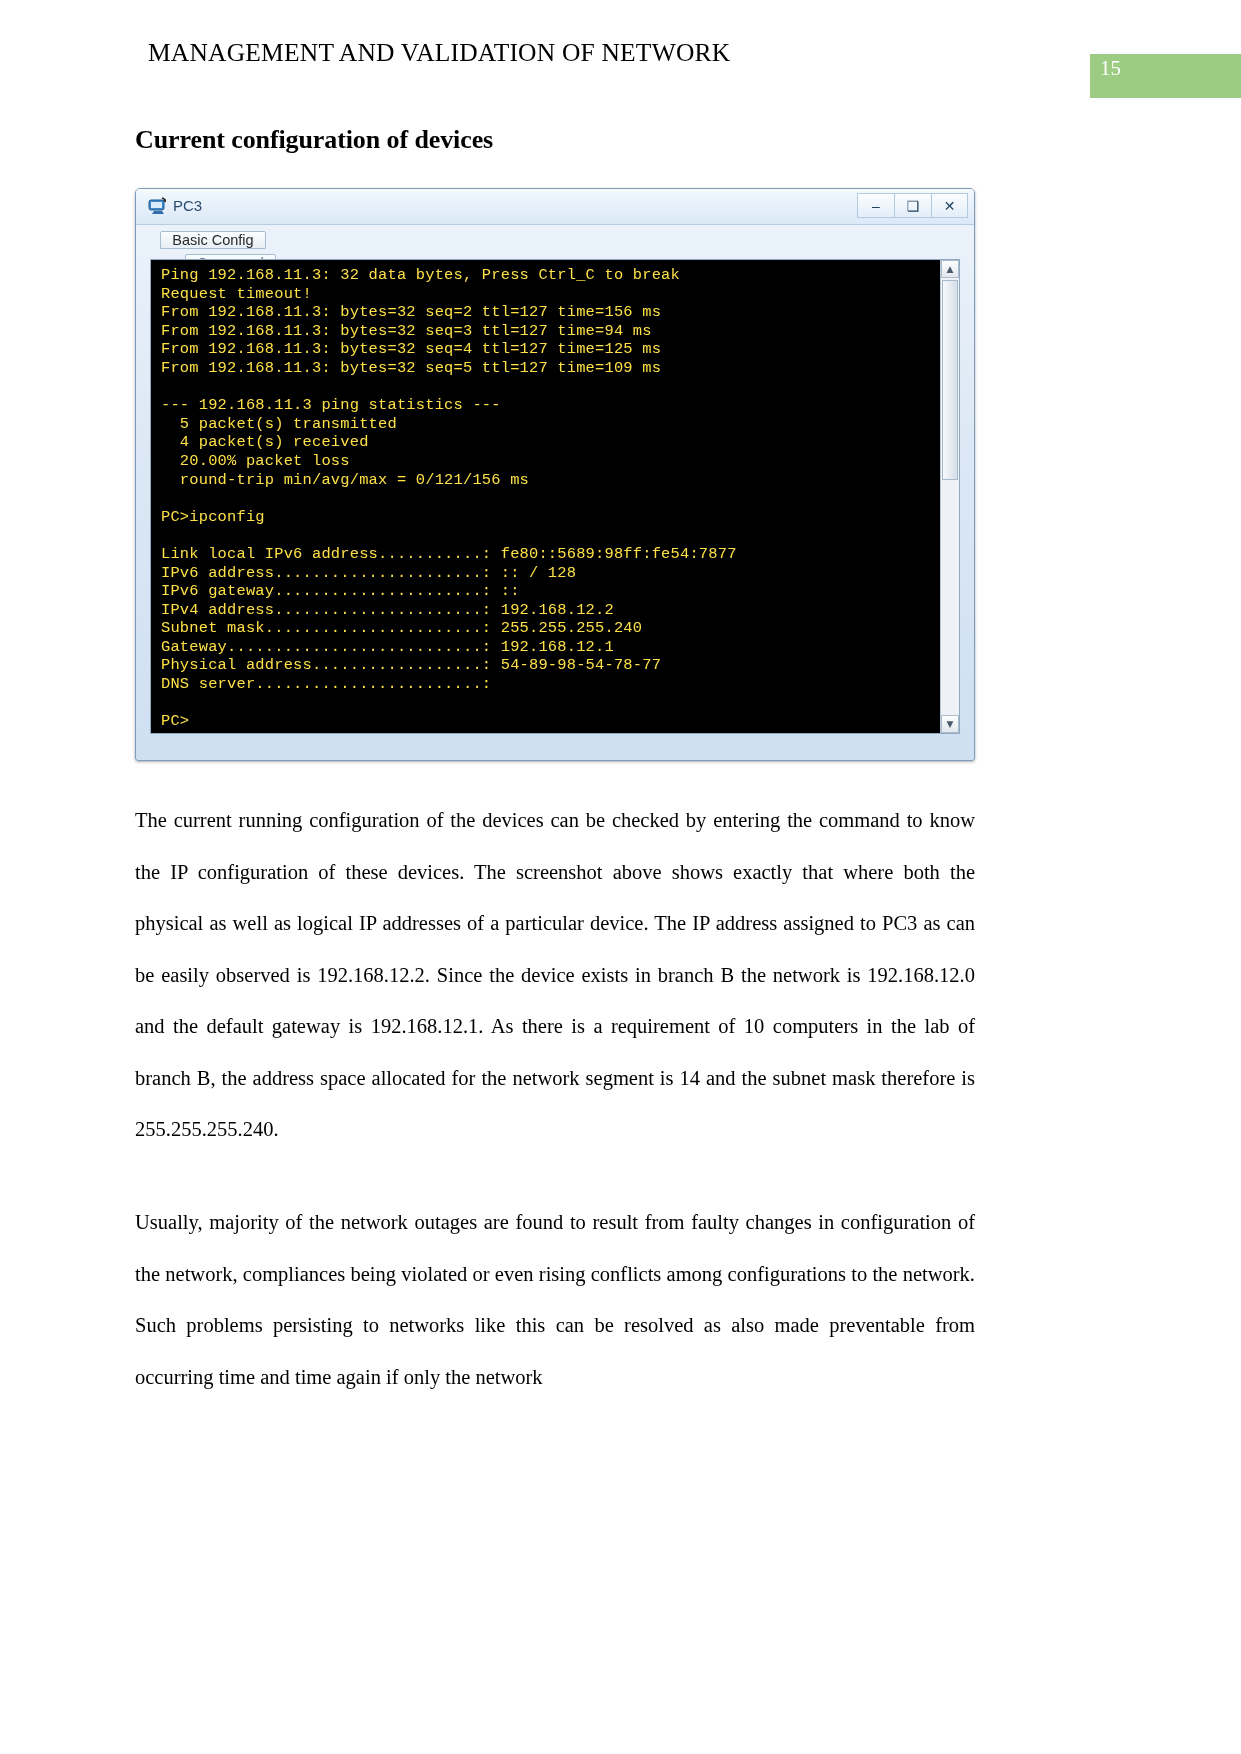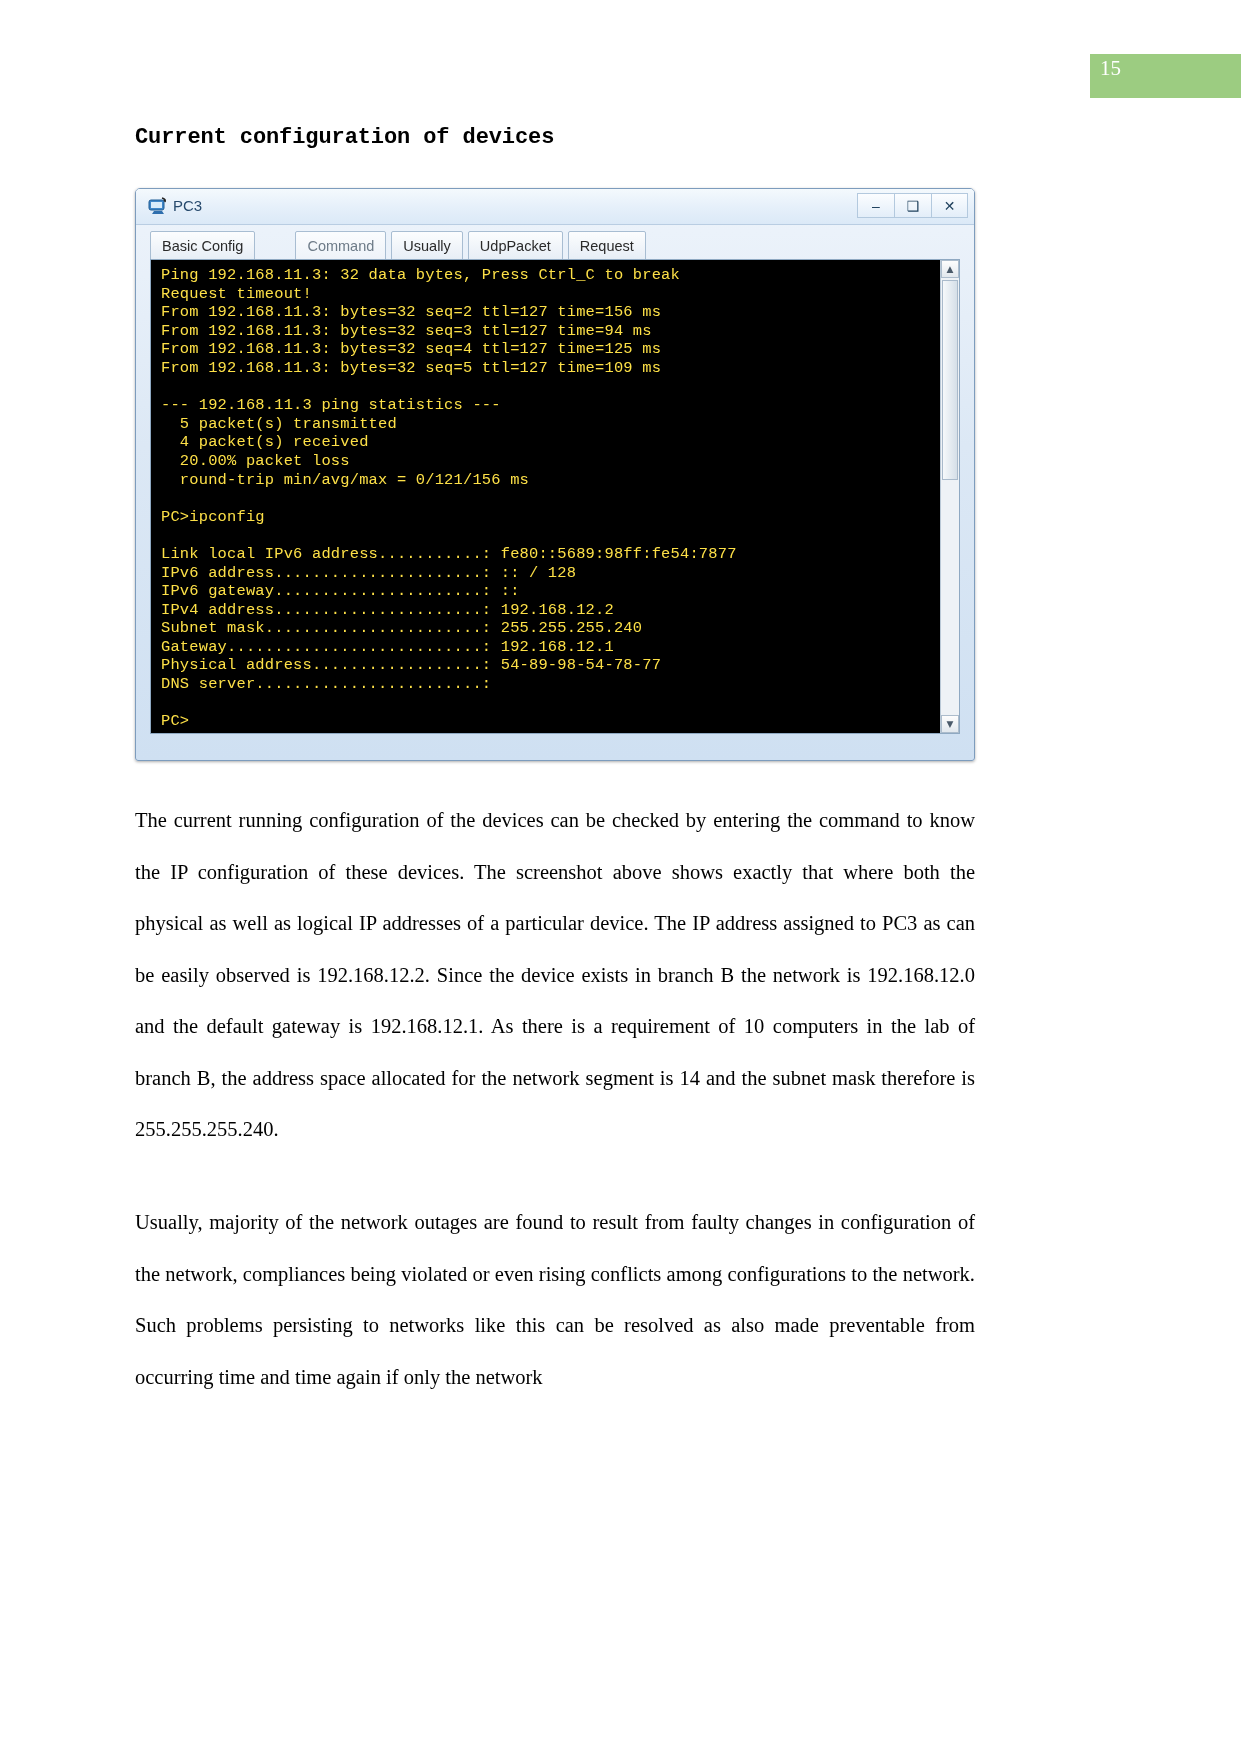--- a/index.html
+++ b/index.html
@@ -53,23 +53,23 @@
   
   .content {
     position: absolute;
     left: 135px;
     top: 125px;
     width: 840px;
   }
 
   h2.section-heading {
     margin: 0;
-    font-size: 22px;
+    font-size: 26px;
     font-weight: bold;
-    font-family: Liberation Mono, monospace;
+    font-family: Liberation Serif, serif;
     letter-spacing: -0.1px;
   }
 
   p.body-par {
     margin: 0;
     font-size: 20.5px;
     line-height: 51.5px;
     text-align: justify;
     text-justify: inter-word;
   }
@@ -140,22 +140,23 @@
     box-sizing: border-box;
   }
   .win-btn:last-child { border-right: 1px solid #b3c9de; }
 
   .tabrow {
     position: absolute;
     left: 14px;
     top: 42px;
     height: 30px;
     display: flex;
-    align-items: flex-start;
+    align-items: center;
     gap: 5px;
+    flex-direction: column;
   }
   .tab {
     height: 29px;
     padding: 0 11px;
     display: flex;
     align-items: center;
     font-family: "Liberation Sans", sans-serif;
     font-size: 14.5px;
     color: #2a2a2a;
     background: linear-gradient(to bottom, #fcfdfe, #e7eef6);
@@ -231,20 +232,21 @@
     height: 200px;
     background: linear-gradient(to right, #f6f9fb, #d5dfe8);
     border: 1px solid #a9bacb;
     box-sizing: border-box;
   }
 </style>
 </head>
 <body>
 
 <div class="doc-header">
+  <div class="header-title">MANAGEMENT AND VALIDATION OF NETWORK</div>
   <div class="page-badge">
     <span class="page-badge-num">15</span>
   </div>
 </div>
 
 <div class="content">
   <h2 class="section-heading">Current configuration of devices</h2>
 </div>
 
 <div class="win-wrap">

